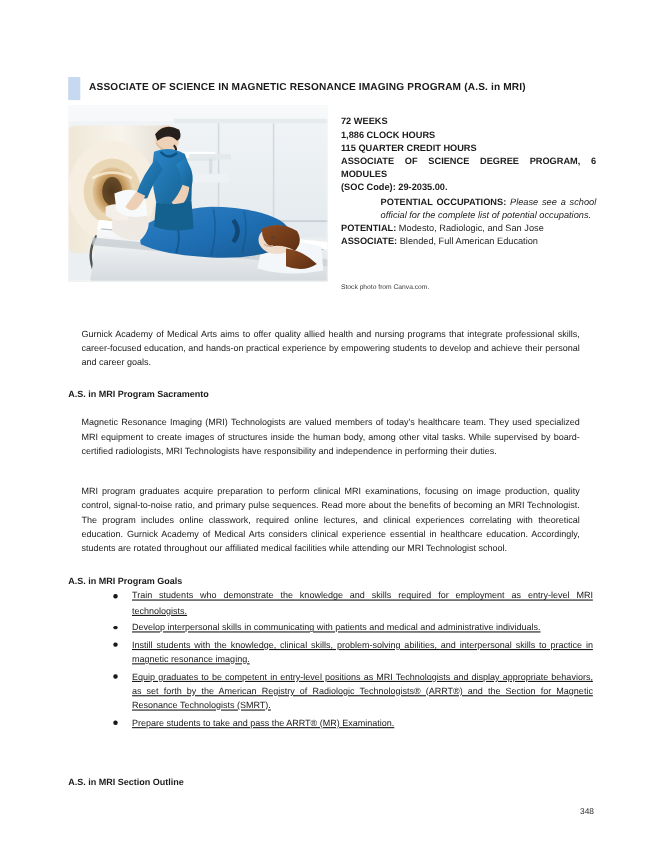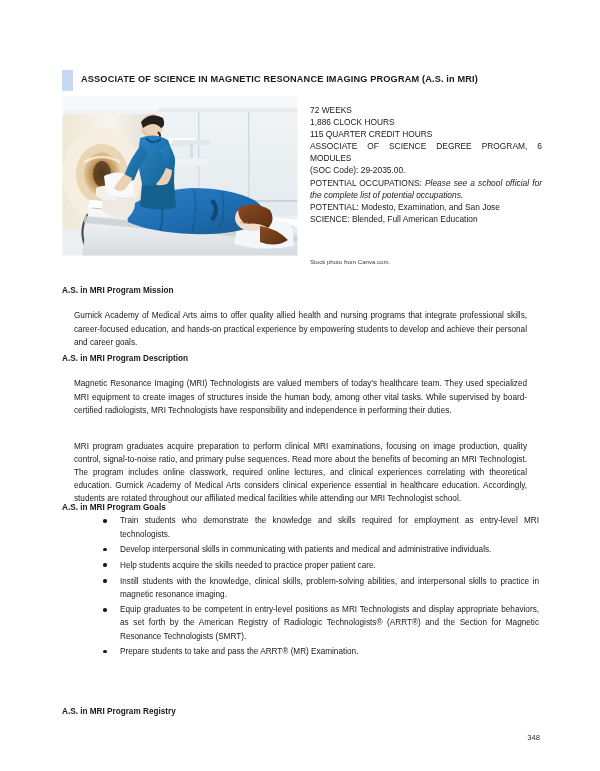--- a/index.html
+++ b/index.html
@@ -63,25 +63,26 @@
     position: absolute;
     left: 310px;
     top: 104px;
     width: 232px;
     font-size: 8.4px;
     line-height: 12.1px;
     text-align: justify;
     color: #1a1a1a;
   }
   .info .ln { display: block; }
-  .info b { font-weight: normal; }
+  .info b { font-weight: bold; }
   .info i { font-style: italic; }
   .info .justify-line {
     text-align: justify;
     text-align-last: left;
+    margin-left: 36px;
   }
   .credit {
     position: absolute;
     left: 310px;
     top: 258px;
     font-size: 6.1px;
     color: #3a3a3a;
     line-height: 8px;
   }
 
@@ -113,20 +114,21 @@
     list-style: none;
   }
   ul.goals li {
     position: relative;
     padding-left: 58px;
     font-size: 8.2px;
     line-height: 13.1px;
     text-align: justify;
     color: #1a1a1a;
     margin-bottom: 2.6px;
+    text-decoration: underline;
   }
   ul.goals li .dot {
     position: absolute;
     left: 41px;
     top: 4.6px;
     width: 3.6px;
     height: 3.6px;
     border-radius: 50%;
     background: #1a1a1a;
   }
@@ -262,51 +264,49 @@
     </svg>
   </div>
 
   <div class="info">
     <span class="ln"><b>72 WEEKS</b></span>
     <span class="ln"><b>1,886 CLOCK HOURS</b></span>
     <span class="ln"><b>115 QUARTER CREDIT HOURS</b></span>
     <span class="ln"><b>ASSOCIATE OF SCIENCE DEGREE PROGRAM, 6 MODULES</b></span>
     <span class="ln"><b>(SOC Code): 29-2035.00.</b></span>
     <span class="ln justify-line"><b>POTENTIAL OCCUPATIONS:</b> <i>Please see a school official for the complete list of potential occupations.</i></span>
-    <span class="ln"><b>POTENTIAL:</b> <span>Modesto, Examination, and San Jose</span></span>
-    <span class="ln"><b>SCIENCE:</b> <span>Blended, Full American Education</span></span>
+    <span class="ln"><b>POTENTIAL:</b> <span>Modesto, Radiologic, and San Jose</span></span>
+    <span class="ln"><b>ASSOCIATE:</b> <span>Blended, Full American Education</span></span>
   </div>
 
   <div class="credit">Stock photo from Canva.com.</div>
 
   <div class="body-col" style="top:285px;">
-    <h3 class="sec">A.S. in MRI Program Mission</h3>
     <p class="para last">Gurnick Academy of Medical Arts aims to offer quality allied health and nursing programs that integrate professional skills, career-focused education, and hands-on practical experience by empowering students to develop and achieve their personal and career goals.</p>
   </div>
 
   <div class="body-col" style="top:353px;">
-    <h3 class="sec">A.S. in MRI Program Description</h3>
+    <h3 class="sec">A.S. in MRI Program Sacramento</h3>
     <p class="para last">Magnetic Resonance Imaging (MRI) Technologists are valued members of today’s healthcare team. They used specialized MRI equipment to create images of structures inside the human body, among other vital tasks. While supervised by board-certified radiologists, MRI Technologists have responsibility and independence in performing their duties.</p>
   </div>
 
   <div class="body-col" style="top:428px;">
     <p class="para last">MRI program graduates acquire preparation to perform clinical MRI examinations, focusing on image production, quality control, signal-to-noise ratio, and primary pulse sequences. Read more about the benefits of becoming an MRI Technologist. The program includes online classwork, required online lectures, and clinical experiences correlating with theoretical education. Gurnick Academy of Medical Arts considers clinical experience essential in healthcare education. Accordingly, students are rotated throughout our affiliated medical facilities while attending our MRI Technologist school.</p>
   </div>
 
-  <div class="body-col" style="top:502px;">
+  <div class="body-col" style="top:523px;">
     <h3 class="sec">A.S. in MRI Program Goals</h3>
     <ul class="goals">
       <li><span class="dot"></span><span>Train students who demonstrate the knowledge and skills required for employment as entry-level MRI technologists.</span></li>
       <li><span class="dot"></span><span>Develop interpersonal skills in communicating with patients and medical and administrative individuals.</span></li>
-      <li><span class="dot"></span><span>Help students acquire the skills needed to practice proper patient care.</span></li>
       <li><span class="dot"></span><span>Instill students with the knowledge, clinical skills, problem-solving abilities, and interpersonal skills to practice in magnetic resonance imaging.</span></li>
       <li><span class="dot"></span><span>Equip graduates to be competent in entry-level positions as MRI Technologists and display appropriate behaviors, as set forth by the American Registry of Radiologic Technologists® (ARRT®) and the Section for Magnetic Resonance Technologists (SMRT).</span></li>
       <li><span class="dot"></span><span>Prepare students to take and pass the ARRT® (MR) Examination.</span></li>
     </ul>
   </div>
 
   <div class="body-col" style="top:706px;">
-    <h3 class="sec">A.S. in MRI Program Registry</h3>
+    <h3 class="sec">A.S. in MRI Section Outline</h3>
   </div>
 
   <div class="pageno">348</div>
 
 </div>
 
 </body></html>

